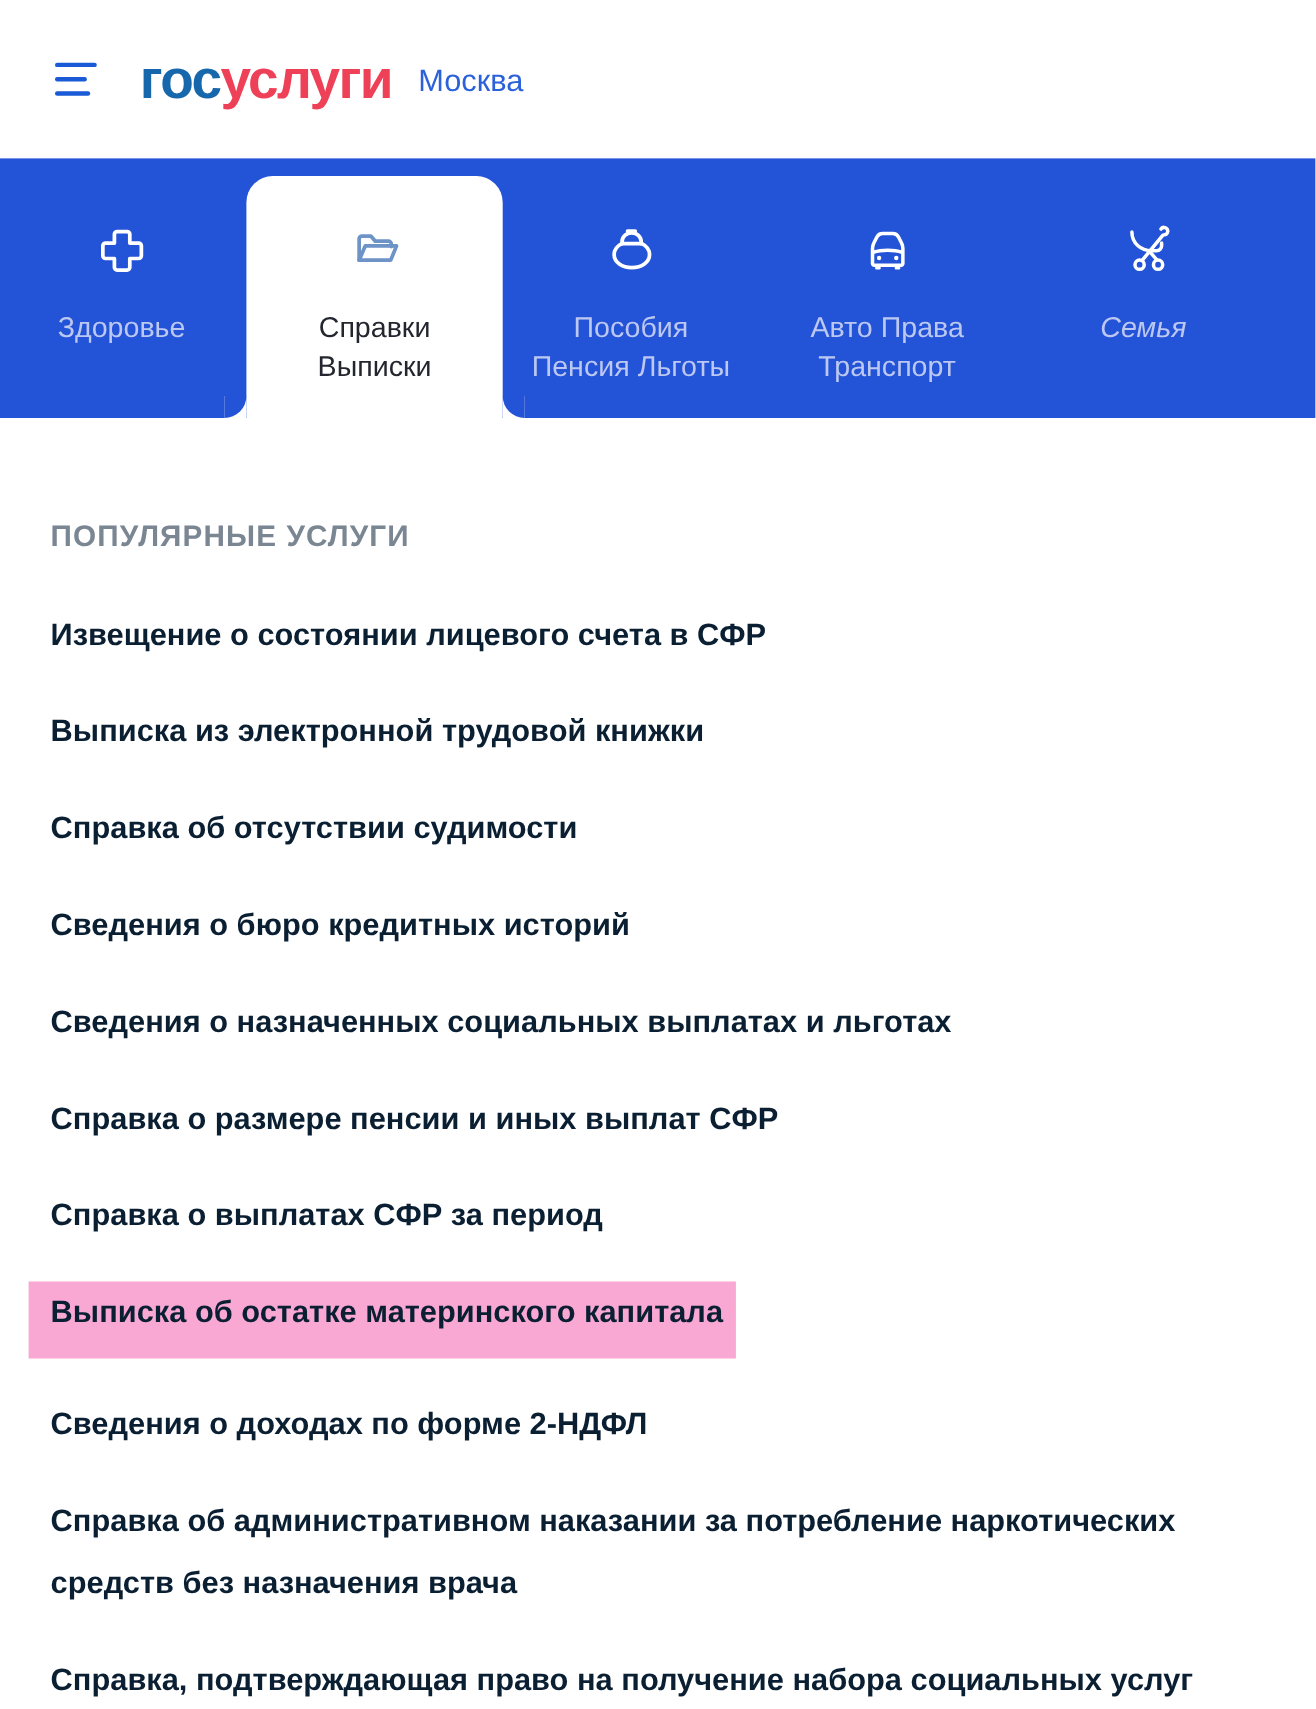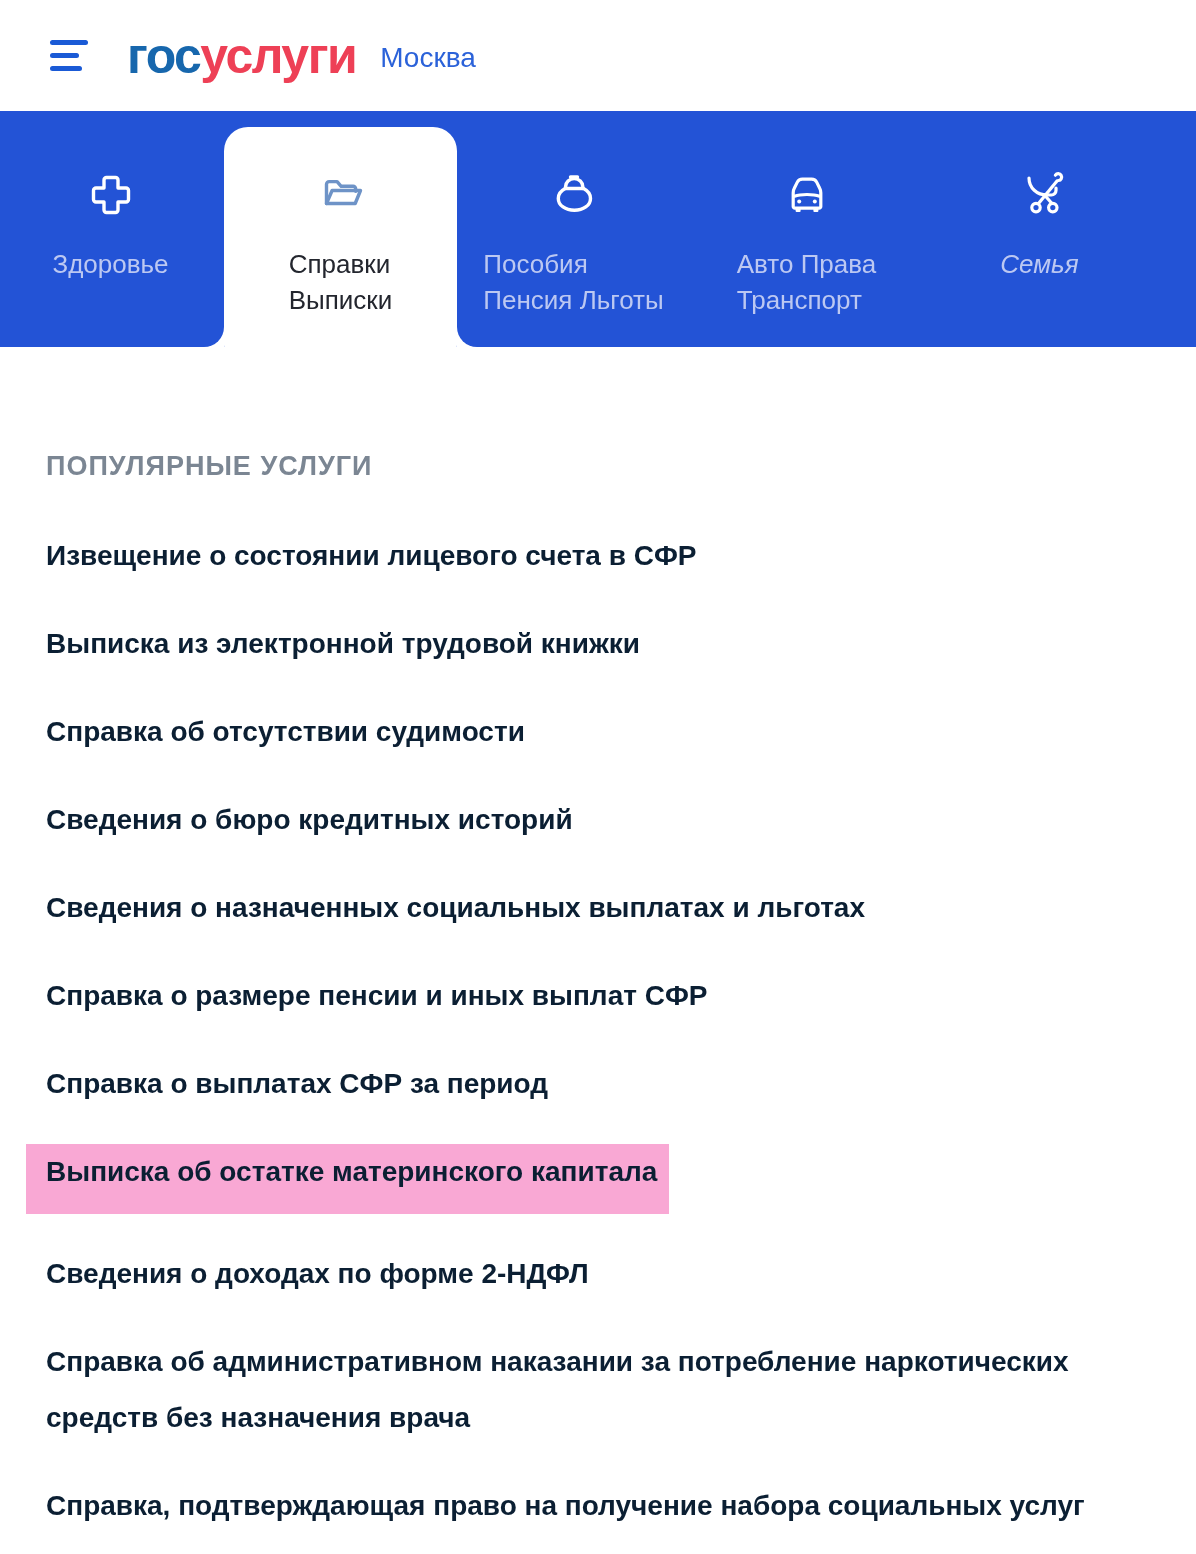--- a/index.html
+++ b/index.html
@@ -4,21 +4,21 @@
 <style>
   html,body{margin:0;padding:0;}
   body{
     width:1196px;
     background:#ffffff;
     font-family:"Liberation Sans", sans-serif;
     color:#0B1F33;
   }
   
   .header{
-    height:111px;
+    height:144px;
     display:flex;
     align-items:center;
     padding-left:50px;
     box-sizing:border-box;
     background:#fff;
   }
   .menu{
     display:flex;flex-direction:column;gap:8.5px;
     width:38px;cursor:pointer;flex:none;
   }
@@ -45,21 +45,21 @@
     background:#2353D6;
   }
   .tab{
     position:absolute;top:0;height:236px;width:233px;
     display:flex;flex-direction:column;align-items:center;
     padding-top:60px;box-sizing:border-box;cursor:pointer;
   }
   .tab .ticon{width:48px;height:48px;position:relative;z-index:3;flex:none;}
   .tab .ticon svg{display:block;width:48px;height:48px;}
   .tab .tlabel{
-    margin-top:27px;position:relative;z-index:3;
+    margin-top:27px;text-align:center;position:relative;z-index:3;
     font-size:26px;line-height:36px;color:#BCC8F2;
   }
   .tab .tlabel span{display:block;}
   .tab.active .tlabel{color:#23262E;}
   .tab.active::before{
     content:"";
     position:absolute;left:0;top:16px;width:233px;height:242px;
     background:#ffffff;border-radius:24px;z-index:1;
   }
   .flare{position:absolute;width:20px;height:20px;top:216px;z-index:2;background:#ffffff;}
@@ -67,21 +67,21 @@
   .flare.fl{left:-20px;}
   .flare.fl i{border-bottom-right-radius:20px;}
   .flare.fr{left:233px;}
   .flare.fr i{border-bottom-left-radius:20px;}
   .t1{left:-6px;} .t2{left:224px;} .t3{left:457px;} .t4{left:690px;} .t5{left:923px;font-style:italic;}
   
   .main{
     padding:92px 40px 30px 46px;
   }
   .section-title{
-    margin:12px 0 46px 0;
+    margin:0 0 46px 0;
     font-size:27px;line-height:31px;font-weight:700;
     letter-spacing:1px;color:#7B8693;
   }
   .svc-row{margin:0 0 32px 0;}
   .svc{
     display:inline-block;
     font-size:28px;font-weight:700;line-height:56px;
     color:#0B1F33;text-decoration:none;
     white-space:pre-line;
     cursor:pointer;

